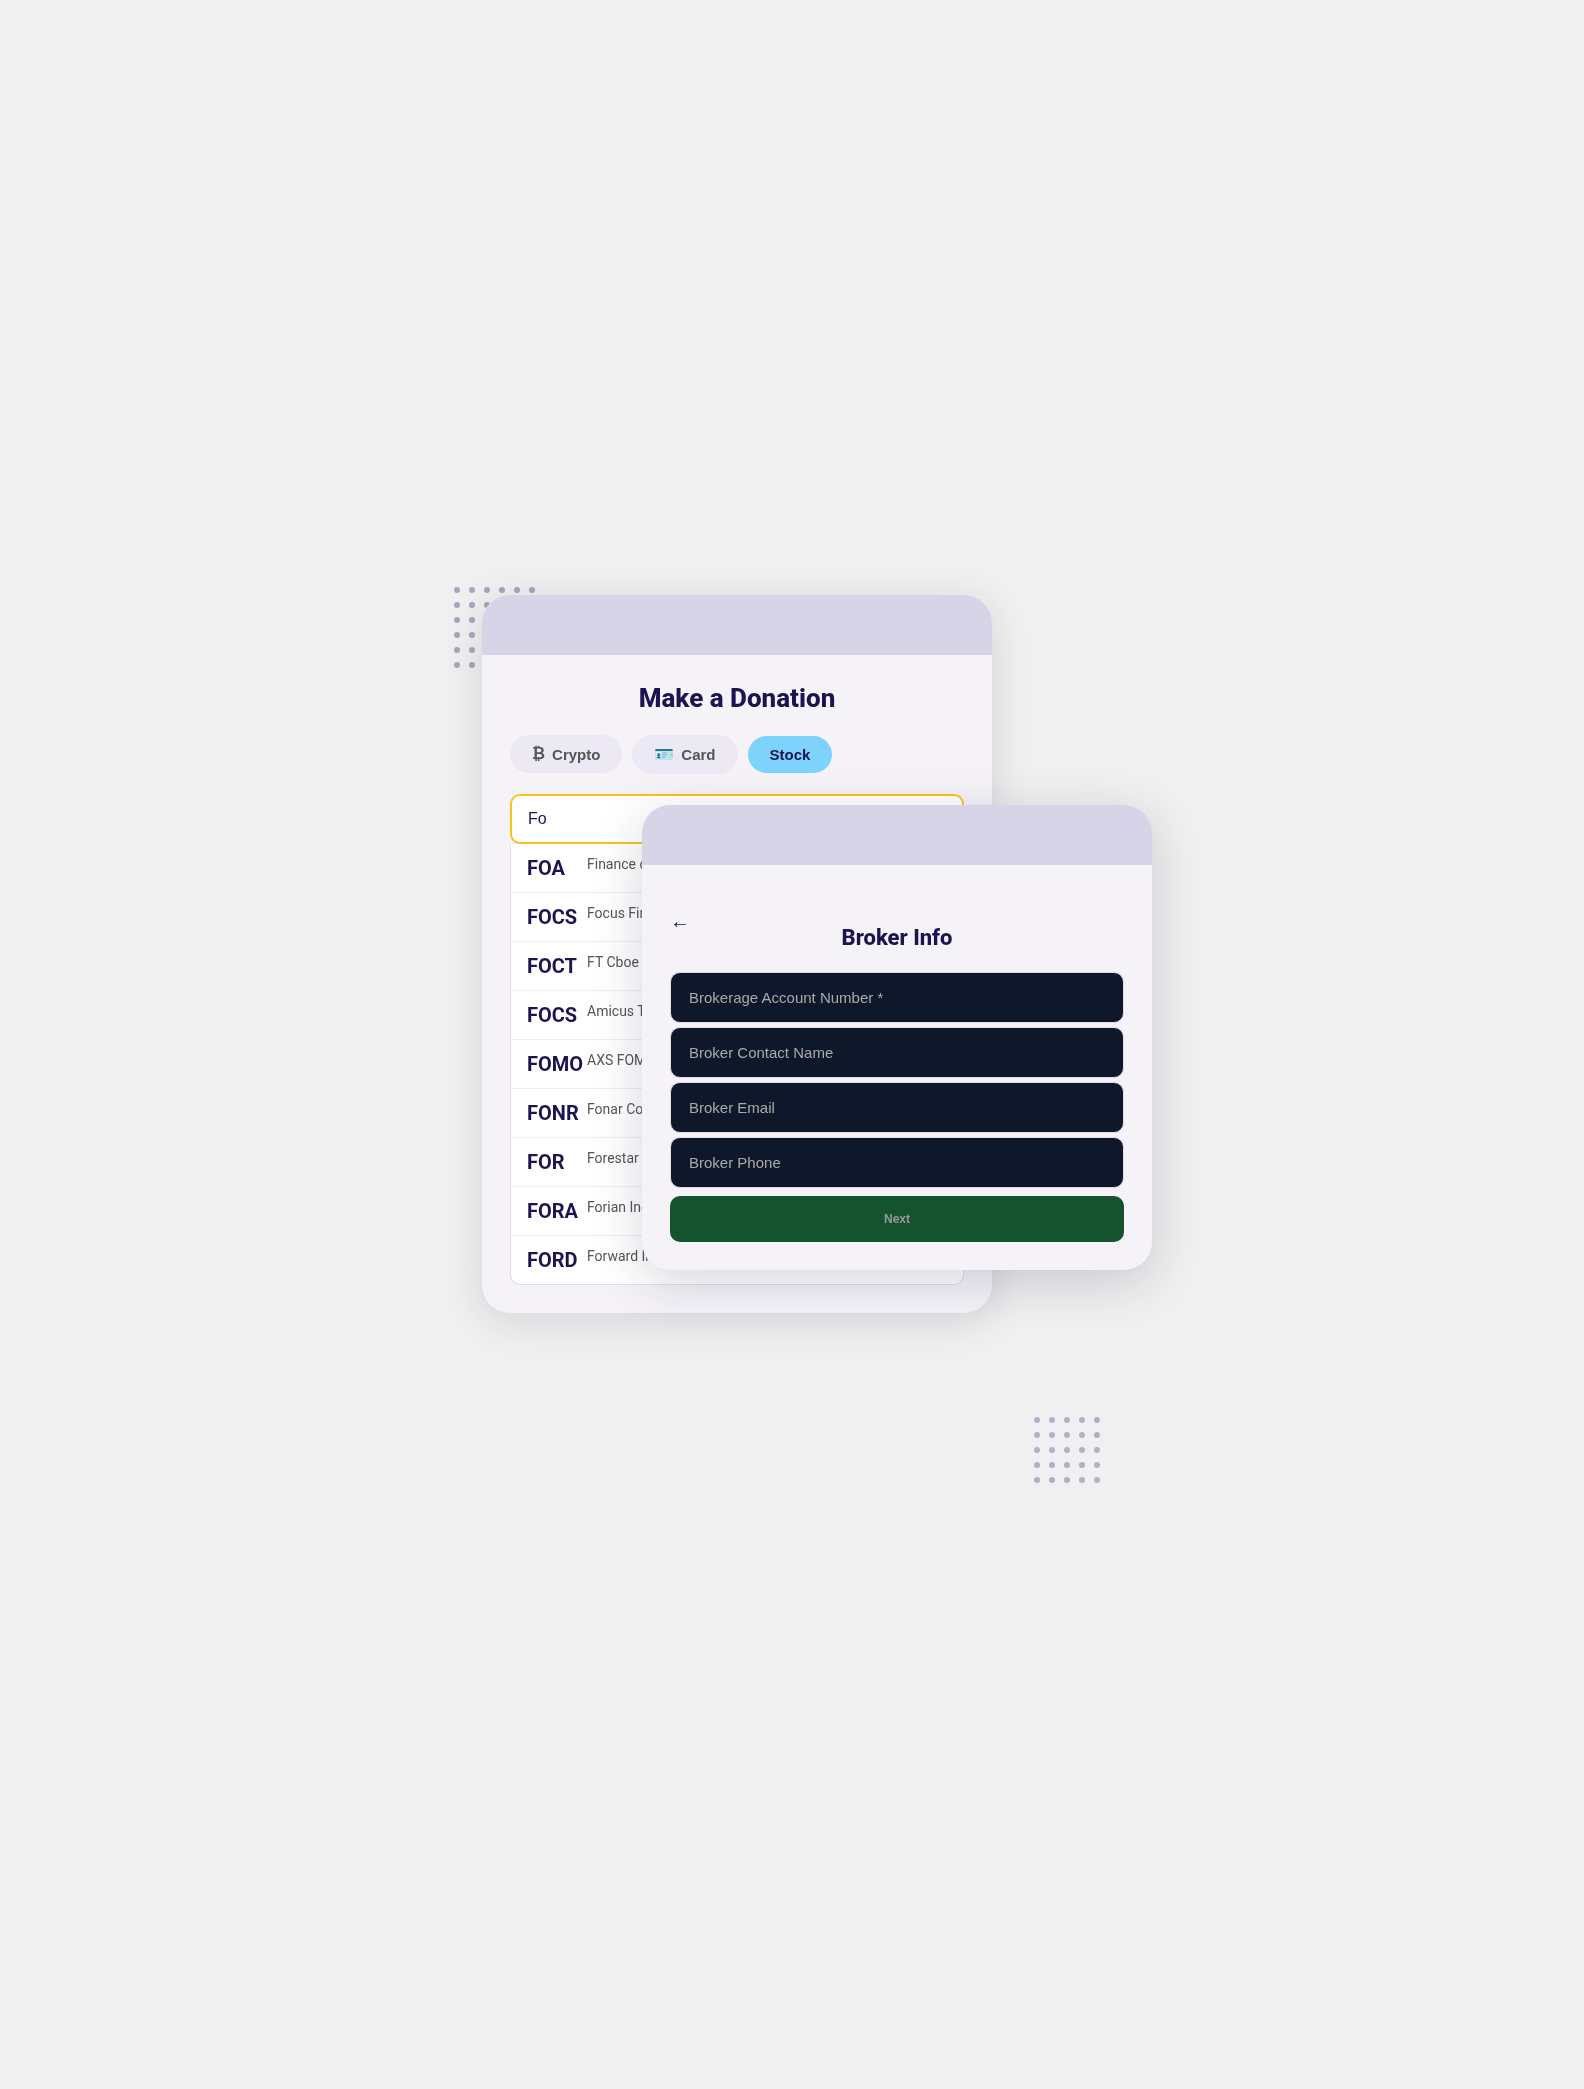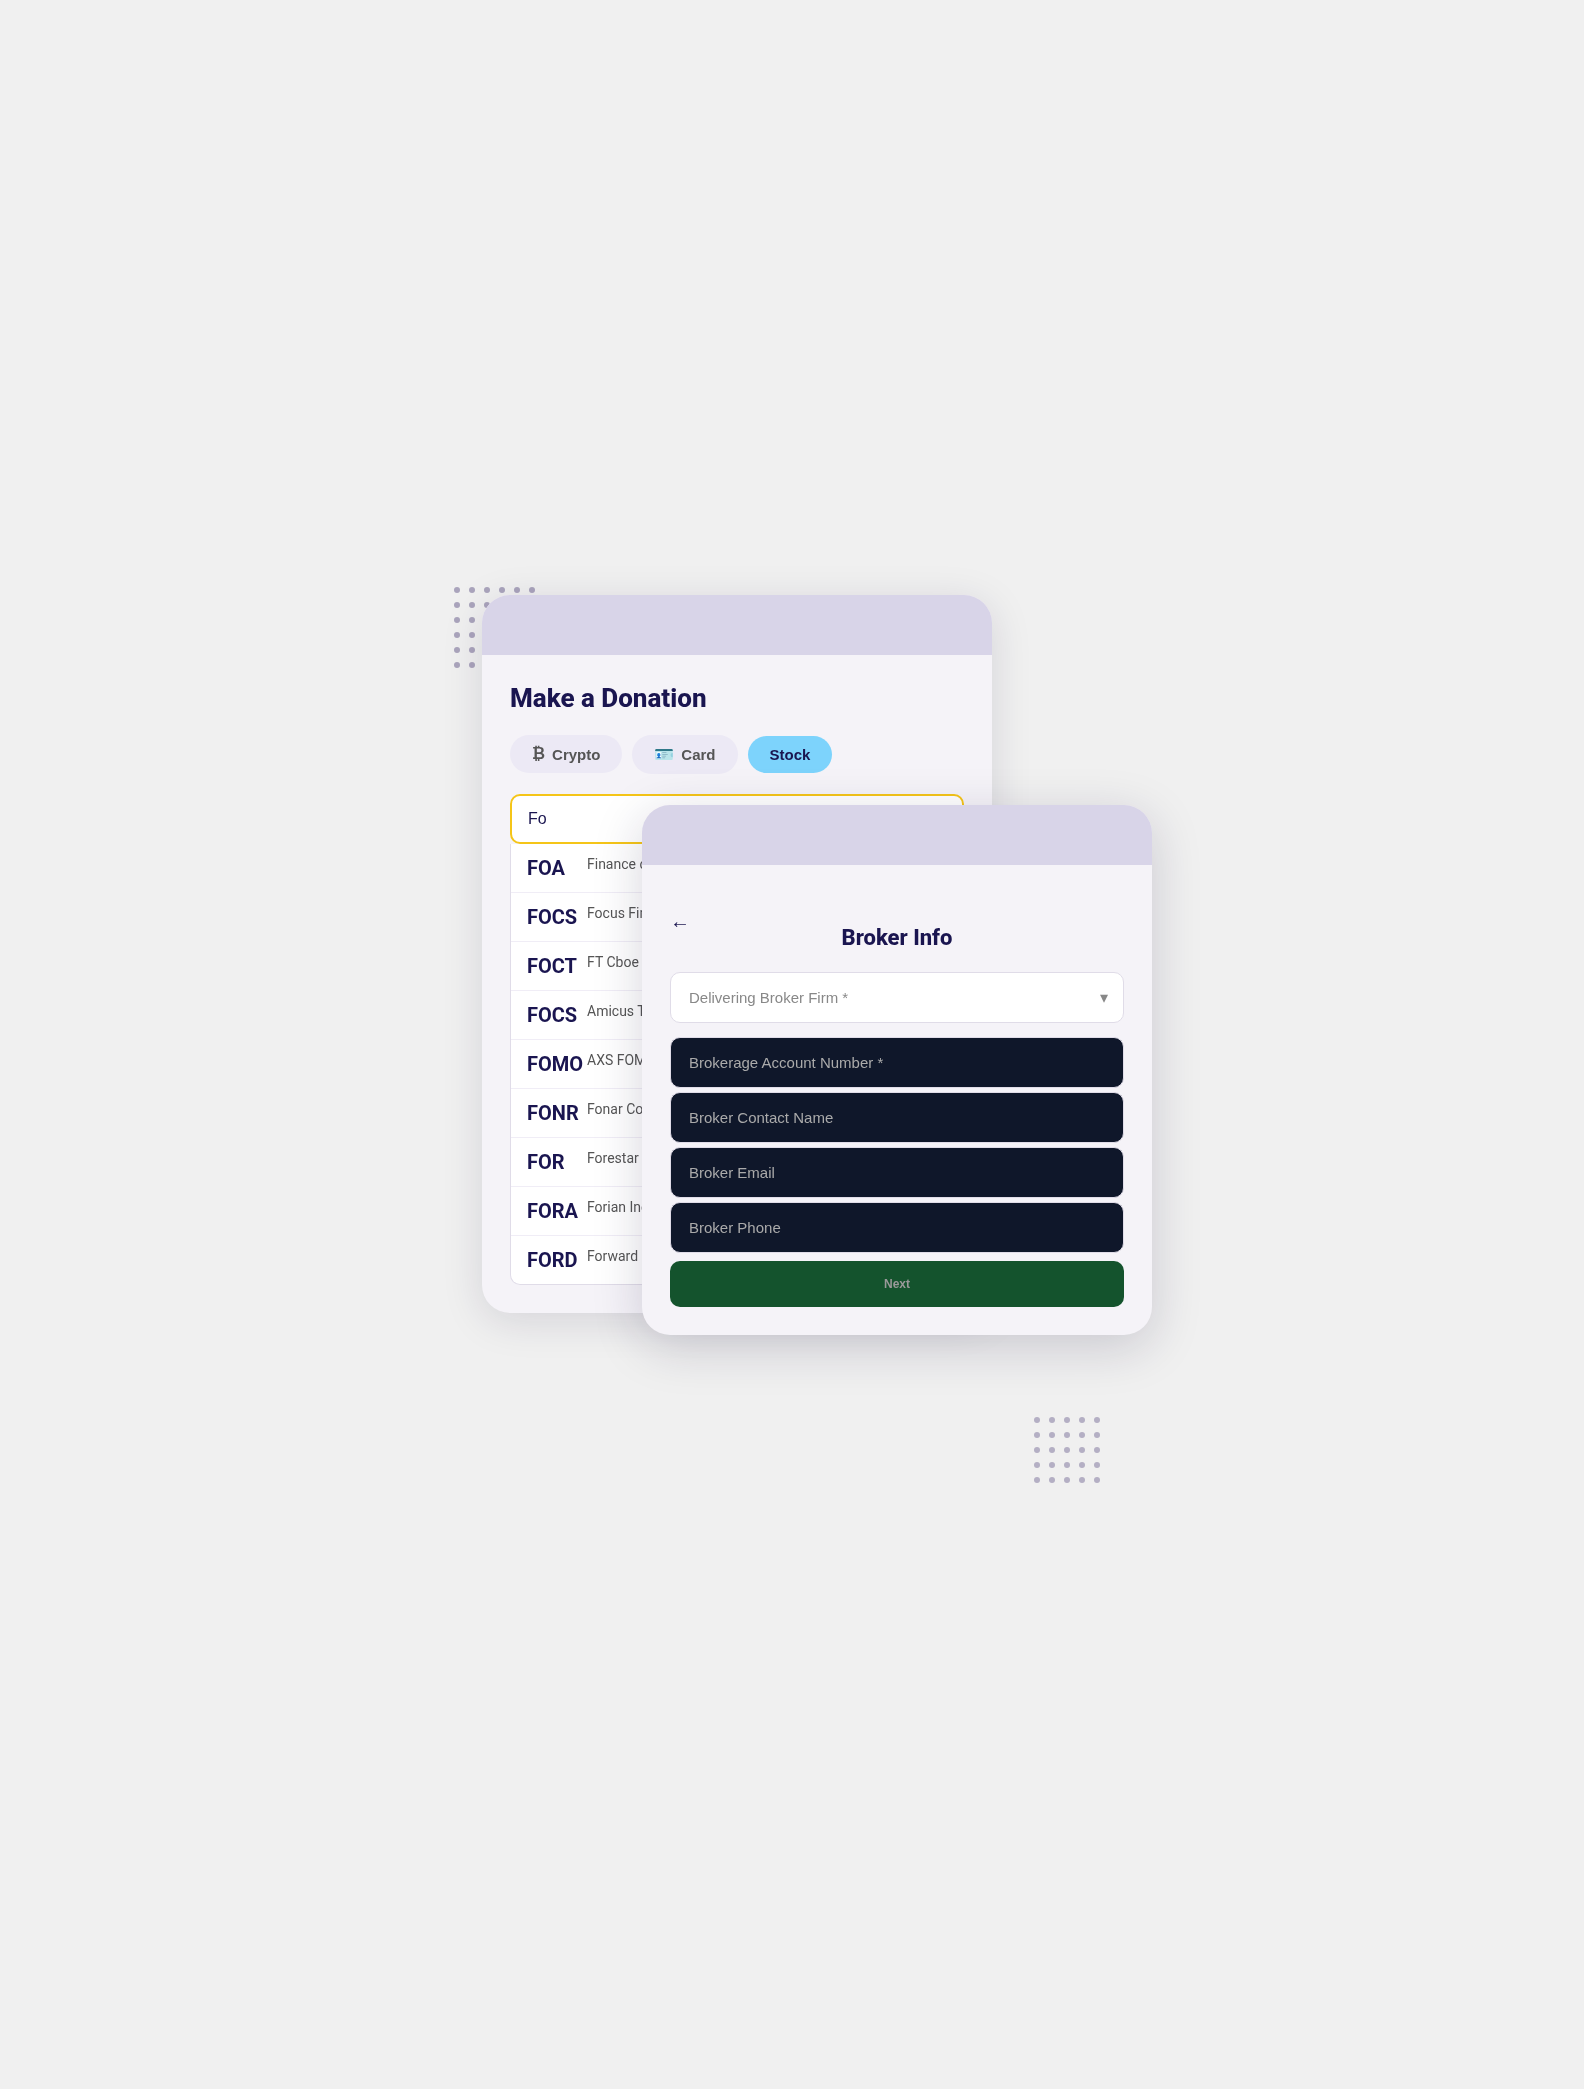--- a/index.html
+++ b/index.html
@@ -37,21 +37,21 @@
       border-radius: 20px 20px 0 0;
       height: 60px;
       margin: -32px -28px 0;
       border-radius: 28px 28px 0 0;
     }
 
     .donation-title {
       font-size: 26px;
       font-weight: 800;
       color: #1a1550;
-      text-align: left;
+      text-align: center;
       margin-top: 28px;
       margin-bottom: 22px;
     }
 
     .tab-row {
       display: flex;
       gap: 10px;
       margin-bottom: 20px;
       align-items: center;
     }
@@ -413,26 +413,20 @@
   </div>
 
   <div class="card-front">
     <div class="card-front-header"></div>
 
     <div class="broker-nav">
       <span class="back-arrow">←</span>
       <span class="broker-title">Broker Info</span>
     </div>
 
-    <div class="select-wrapper">
-      <select>
-        <option value="">Delivering Broker Firm *</option>
-      </select>
-      <span class="chevron">▾</span>
-    </div>
 
     <input class="text-input" type="text" placeholder="Brokerage Account Number *" style="">
 
     <input class="text-input" type="text" placeholder="Broker Contact Name" style="">
 
     <input class="text-input" type="email" placeholder="Broker Email" style="">
 
     <input class="text-input" type="tel" placeholder="Broker Phone" style="">
 
     <button class="next-btn">Next</button>

